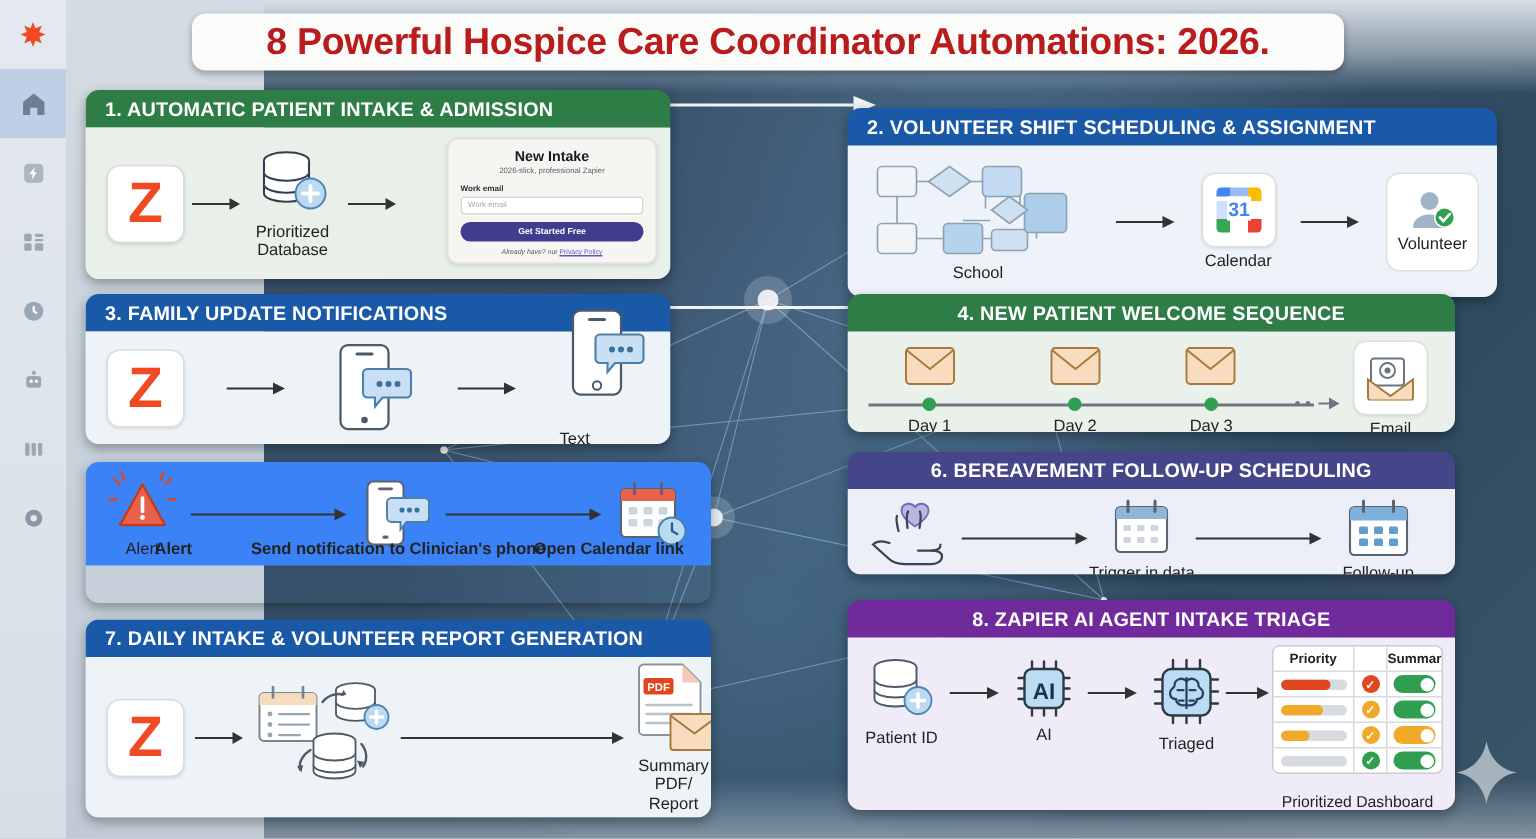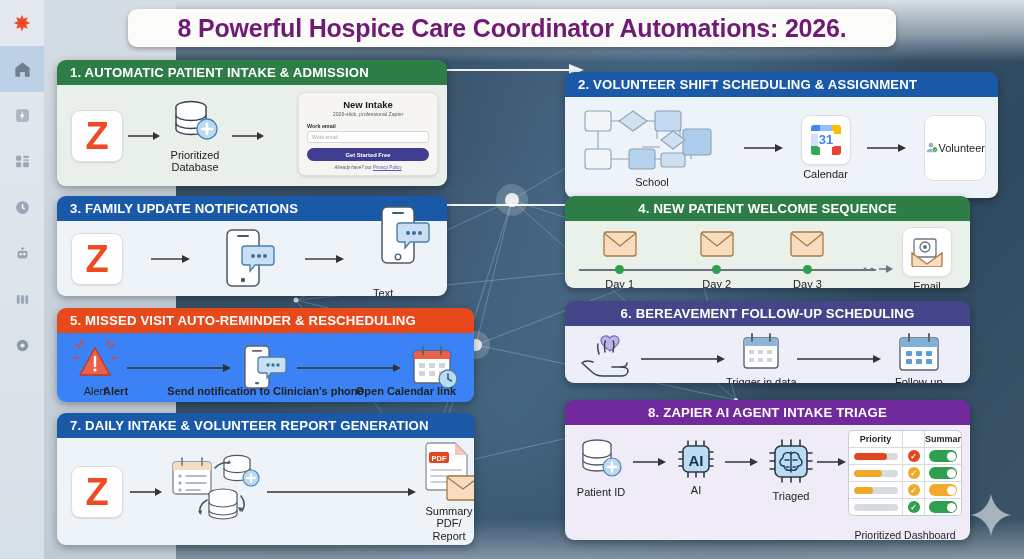--- a/index.html
+++ b/index.html
@@ -34,21 +34,21 @@
   .side-logo { width:20px; height:20px; }
 
   
   #title-pill {
     position:absolute; left:128px; top:9px; width:768px; height:38px;
     background:#fbfbf9; border-radius:9px;
     display:flex; align-items:center; justify-content:center;
     box-shadow:0 2px 5px rgba(0,0,0,.30);
   }
   #title-pill h1 {
-    font-size:25px; font-weight:bold; color:#701a75; letter-spacing:-.2px; white-space:nowrap;
+    font-size:25px; font-weight:bold; color:#b91c1c; letter-spacing:-.2px; white-space:nowrap;
   }
 
   
   .card {
     position:absolute; border-radius:9px; overflow:hidden;
     box-shadow:0 3px 8px rgba(0,0,0,.32);
   }
   .card-hd {
     height:25px; display:flex; align-items:center; padding-left:13px;
     color:#fff; font-weight:bold; font-size:13.2px; letter-spacing:.15px; white-space:nowrap;
@@ -323,21 +323,21 @@
         </div>
         <div class="cap">Calendar</div>
       </div>
       <div class="arrow" style="flex:1;justify-content:center">
         <svg width="40" height="10" viewBox="0 0 40 10">
             <path d="M0 5h32" stroke="#333" stroke-width="1.4"></path>
             <path d="M31 1l8 4-8 4z" fill="#333"></path>
           </svg>
       </div>
       <div class="step">
-        <div style="width:62px;height:66px;background:#fff;border:1px solid #dedede;border-radius:9px;display:flex;flex-direction:row;align-items:center;justify-content:center;">
+        <div style="width:62px;height:66px;background:#fff;border:1px solid #dedede;border-radius:9px;display:flex;flex-direction:column;align-items:center;justify-content:center;">
           <svg width="34" height="30" viewBox="0 0 34 30">
             <circle cx="15" cy="8" r="6" fill="#9fb4c6"></circle>
             <path d="M4 26c0-6 5-9 11-9s11 3 11 9z" fill="#9fb4c6"></path>
             <circle cx="25" cy="19" r="7" fill="#fff"></circle>
             <circle cx="25" cy="19" r="6" fill="#2f9e4f"></circle>
             <path d="M22 19l2.2 2.4L28.5 16.8" stroke="#fff" stroke-width="1.8" fill="none" stroke-linecap="round"></path>
           </svg>
           <div class="cap" style="margin-top:1px">Volunteer</div>
         </div>
       </div>
@@ -447,21 +447,20 @@
           <circle cx="15" cy="10" r="2" fill="#6b7582"></circle>
           <path d="M2 16l15 11 15-11v12a2 2 0 01-2 2H4a2 2 0 01-2-2z" fill="#f8dcc0" stroke="#a8793f" stroke-width="1.3"></path>
         </svg>
       </div>
       <div class="cap">Email</div>
     </div>
   </div>
 </div>
 
 <div class="card" id="card5">
-  <div class="card-hd" style="background:#e8491b">5. MISSED VISIT AUTO-REMINDER &amp; RESCHEDULING</div>
   <div class="card-bd" style="background:#3b82f6">
     <div class="flow" style="padding:0 14px">
       <div class="step">
         <svg width="48" height="44" viewBox="0 0 48 44">
           <g stroke="#e0461f" stroke-width="1.6" stroke-linecap="round">
             <path d="M5 6l4 4M43 6l-4 4M2 20h5M46 20h-5M10 2l2 5M38 2l-2 5"></path>
           </g>
           <path d="M24 10l15 27H9z" fill="#e8614a" stroke="#c23a16" stroke-width="1.5" stroke-linejoin="round"></path>
           <path d="M24 19v9" stroke="#fff" stroke-width="2.4" stroke-linecap="round"></path>
           <circle cx="24" cy="32" r="1.6" fill="#fff"></circle>

